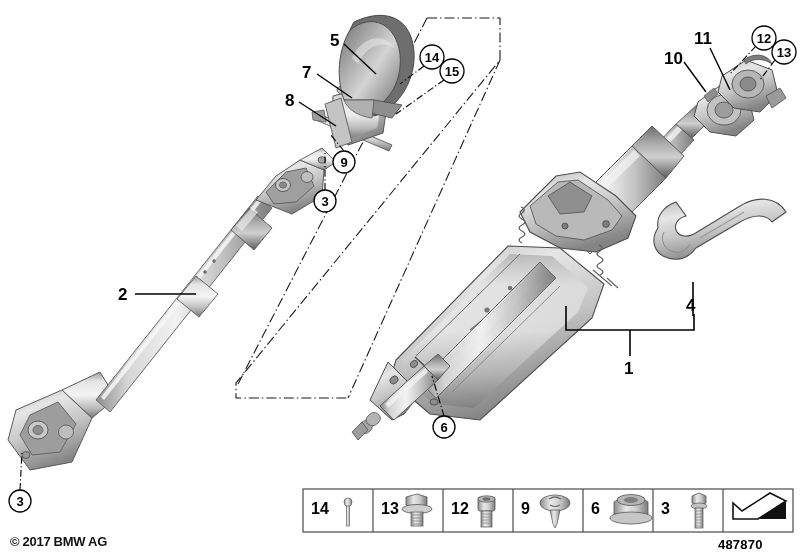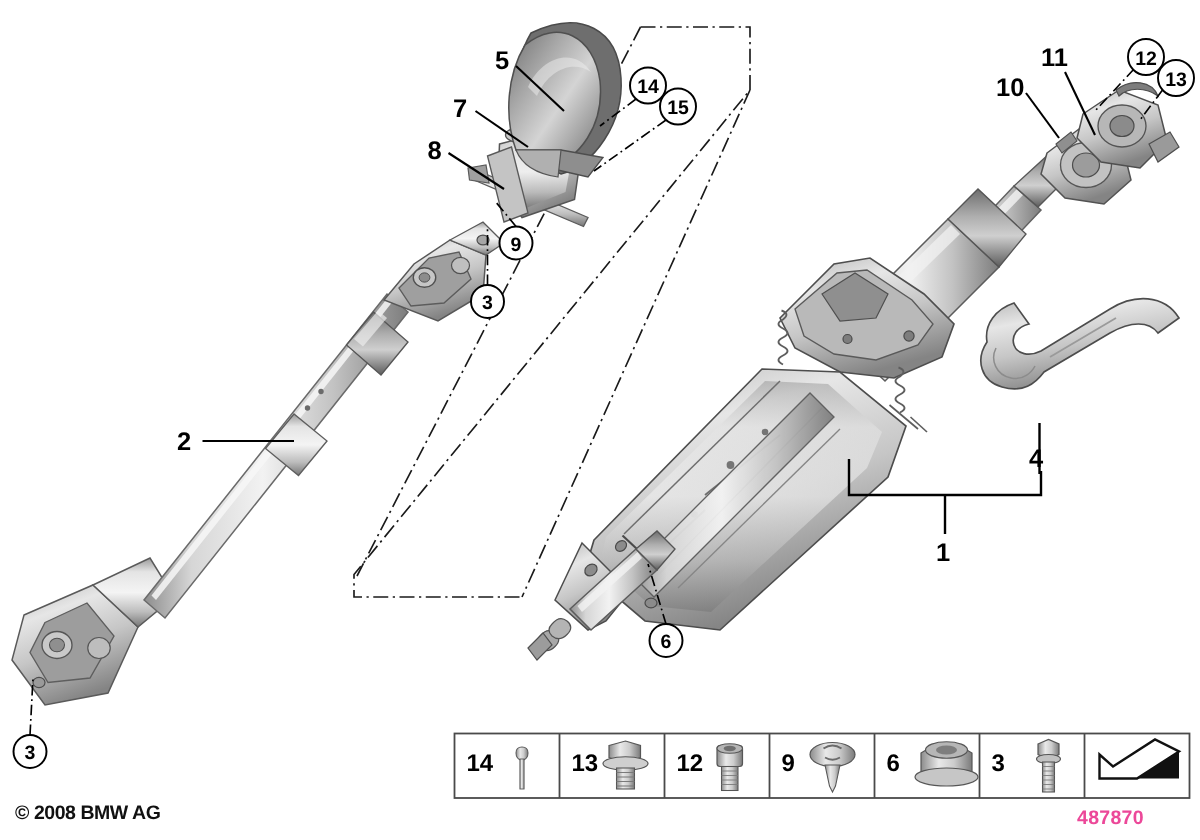--- a/index.html
+++ b/index.html
@@ -32,21 +32,21 @@
     color: #111111;
     letter-spacing: -0.3px;
     white-space: nowrap;
   }
   .diagram-number {
     position: absolute;
     left: 718px;
     top: 537px;
     font-size: 13px;
     font-weight: bold;
-    color: #ec4899;
+    color: #000000;
     letter-spacing: 0.2px;
   }
   text {
     font-family: "Liberation Sans", sans-serif;
   }
   .callout-num {
     font-size: 17px;
     font-weight: bold;
     fill: #000000;
   }
@@ -401,16 +401,16 @@
         </g>
       </g>
 
       <g>
         <path d="M 733 519 L 733 503 L 742 511 L 770 493 L 786 501 L 758 519 Z" fill="#ffffff" stroke="#111111" stroke-width="1.6" stroke-linejoin="miter"></path>
         <path d="M 733 519 L 786 519 L 786 501 L 758 519 Z" fill="#111111"></path>
       </g>
     </g>
   </svg>
 
-  <div class="copyright">© 2008 BMW AG</div>
+  <div class="copyright">© 2017 BMW AG</div>
   <div class="diagram-number">487870</div>
 
 </div>
 
 </body></html>

